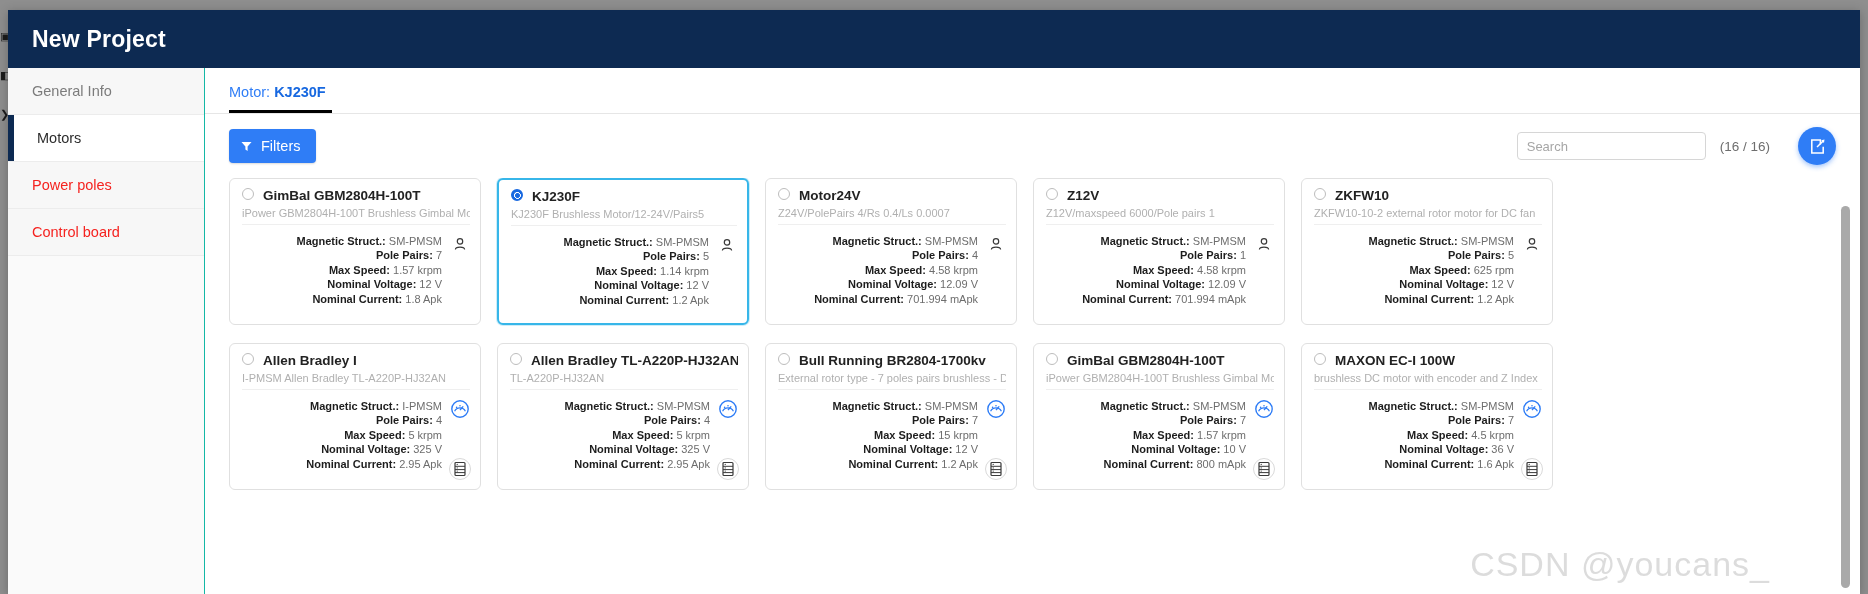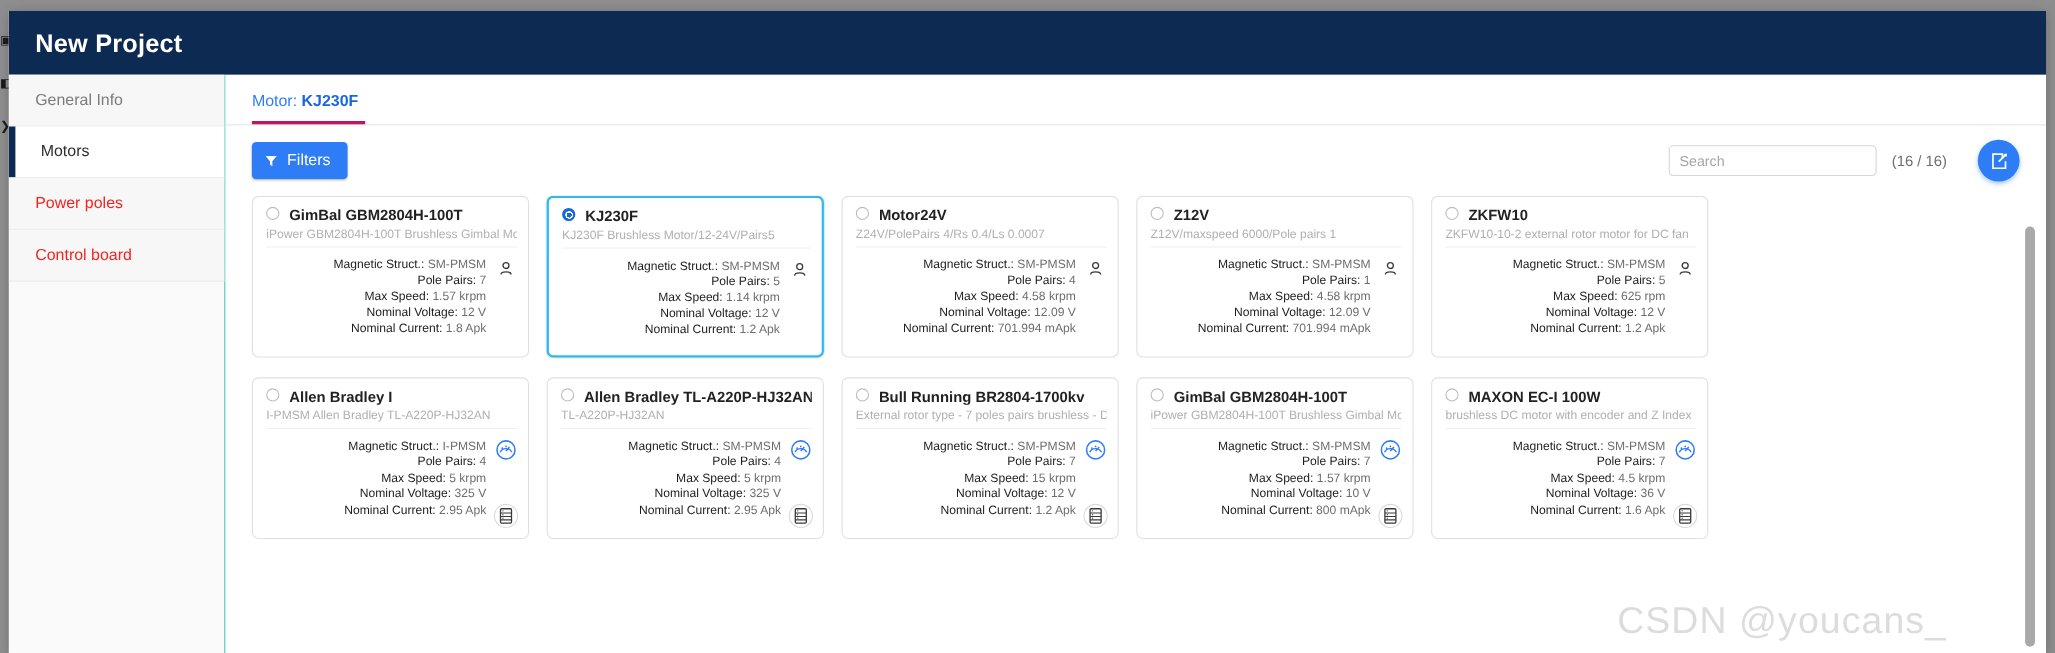--- a/index.html
+++ b/index.html
@@ -93,21 +93,21 @@
   }
 
   .tabbar {
     height: 46px; padding: 0 0 0 24px;
     border-bottom: 1px solid #e6e6e6;
     display: flex; align-items: flex-end;
   }
   .tab {
     font-size: 14.5px; color: #2f7df6;
     padding: 0 6px 10px 0;
-    border-bottom: 3px solid #be185d;
+    border-bottom: 3px solid #000000;
     cursor: pointer;
   }
   .tab b { color: #1768e0; }
 
   .toolbar {
     height: 64px;
     display: flex; align-items: center;
     padding: 0 24px 0 24px;
     position: relative;
   }
@@ -200,21 +200,21 @@
     padding: 9px 0 0 0;
     text-align: center;
   }
   .spec {
     font-size: 11px; line-height: 14.4px;
     color: #6d6d6d; white-space: nowrap;
     padding-right: 38px;
     text-align: right;
     padding-left: 10px;
   }
-  .spec .k { color: #1d1d1d; font-weight: normal; }
+  .spec .k { color: #1d1d1d; font-weight: bold; }
 
   .badge-top, .badge-bottom {
     position: absolute; right: 9px;
     width: 22px; height: 22px; border-radius: 50%;
     display: flex; align-items: center; justify-content: center;
   }
   .badge-top { top: 54px; }
   .badge-bottom { bottom: 9px; border: 1px solid #d9d9d9; background: #fff; }
   .badge-person { bottom: 9px; }
 

